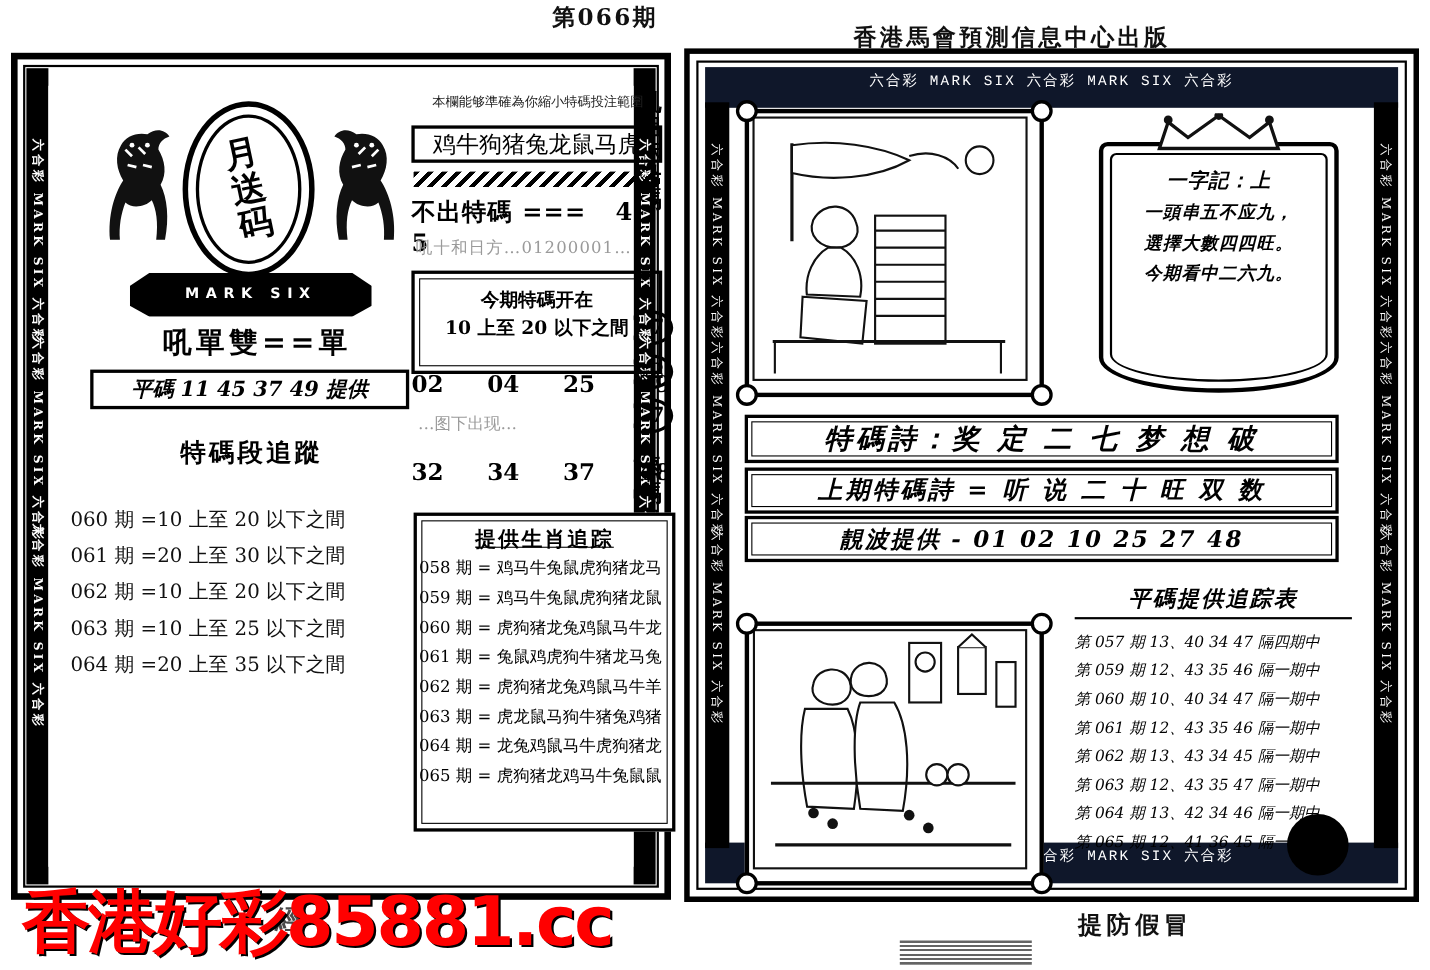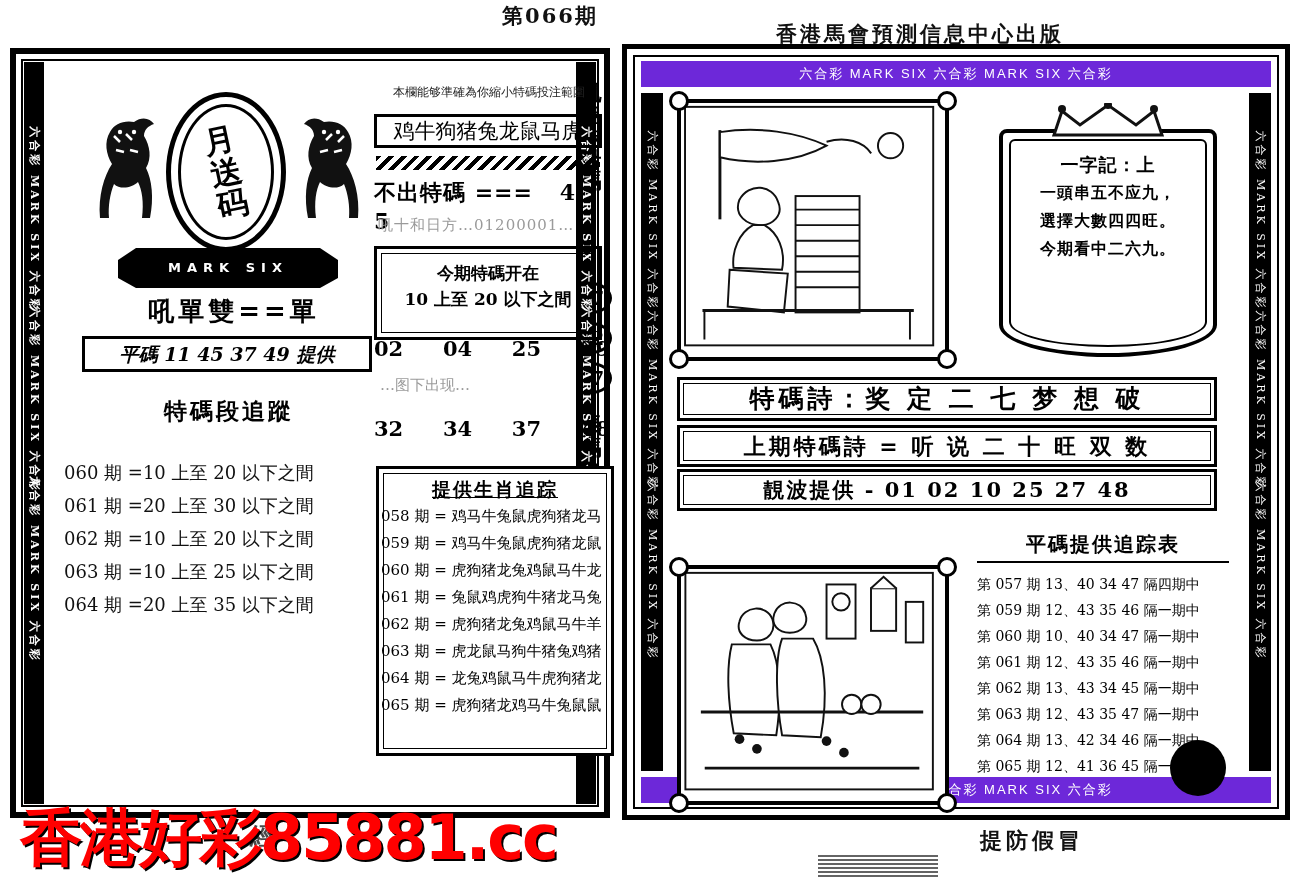--- a/index.html
+++ b/index.html
@@ -179,40 +179,40 @@
     font-size:15px; line-height:27px; padding-left:2px; white-space:nowrap;
   }
 
   
   .right-frame {
     position:absolute; left:622px; top:44px; width:668px; height:776px;
     border:5px solid #000;
   }
   .right-frame:before{content:"";position:absolute;inset:6px;border:2px solid #000;}
   .rbanner {
-    position:absolute; left:14px; top:12px; right:14px; height:26px;
-    background:#6d28d9; color:#fff; overflow:hidden;
-    font-family:Liberation Sans, sans-serif;
+    position:absolute; left:14px; top:12px; right:14px; height:37px;
+    background:#0f172a; color:#fff; overflow:hidden;
+    font-family:Liberation Mono, monospace;
     font-size:13px; letter-spacing:2px; line-height:26px; text-align:center;
   }
   .rbanner.bottom { top:auto; bottom:12px; }
   .rside {
     position:absolute; top:44px; bottom:44px; width:22px; background:#000;
     overflow:hidden;
   }
   .rside.l { left:14px; }
   .rside.r { right:14px; }
   .rside span{
     position:absolute; left:50%; transform:translateX(-50%) rotate(90deg);
     white-space:nowrap; color:#fff; font-size:11px; letter-spacing:3px;
     font-family:"DejaVu Serif","Liberation Serif",serif;
   }
   .rside .a{ top:120px;} .rside .b{ top:300px;} .rside .c{ top:470px;}
 
-  .right-inner { position:absolute; left:42px; top:46px; right:42px; bottom:46px; }
+  .right-inner { position:absolute; left:42px; top:46px; right:42px; bottom:46px;font-style:italic; }
 
   
   .pic-panel {
     position:absolute; border:4px solid #000; background:#fff;
   }
   .pic-panel .bolt {
     position:absolute; width:20px; height:20px; border:3px solid #000;
     border-radius:50%; background:#fff;
   }
   .pic-panel .bolt.tl{left:-12px;top:-12px;} .pic-panel .bolt.tr{right:-12px;top:-12px;}

